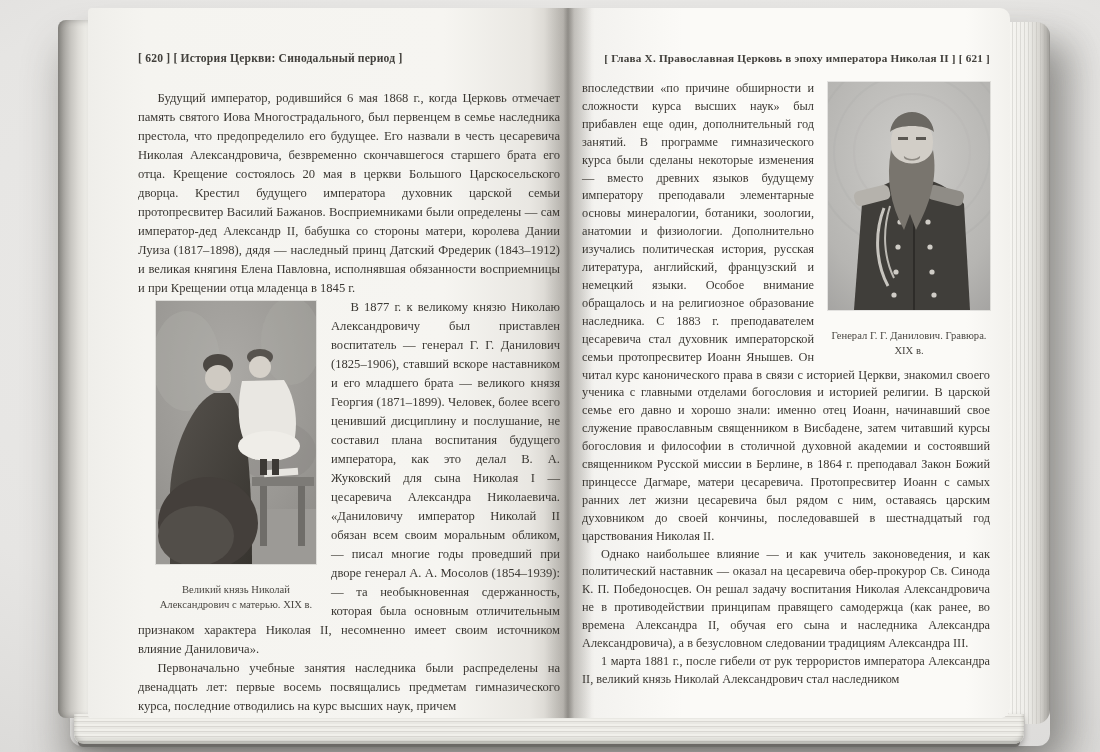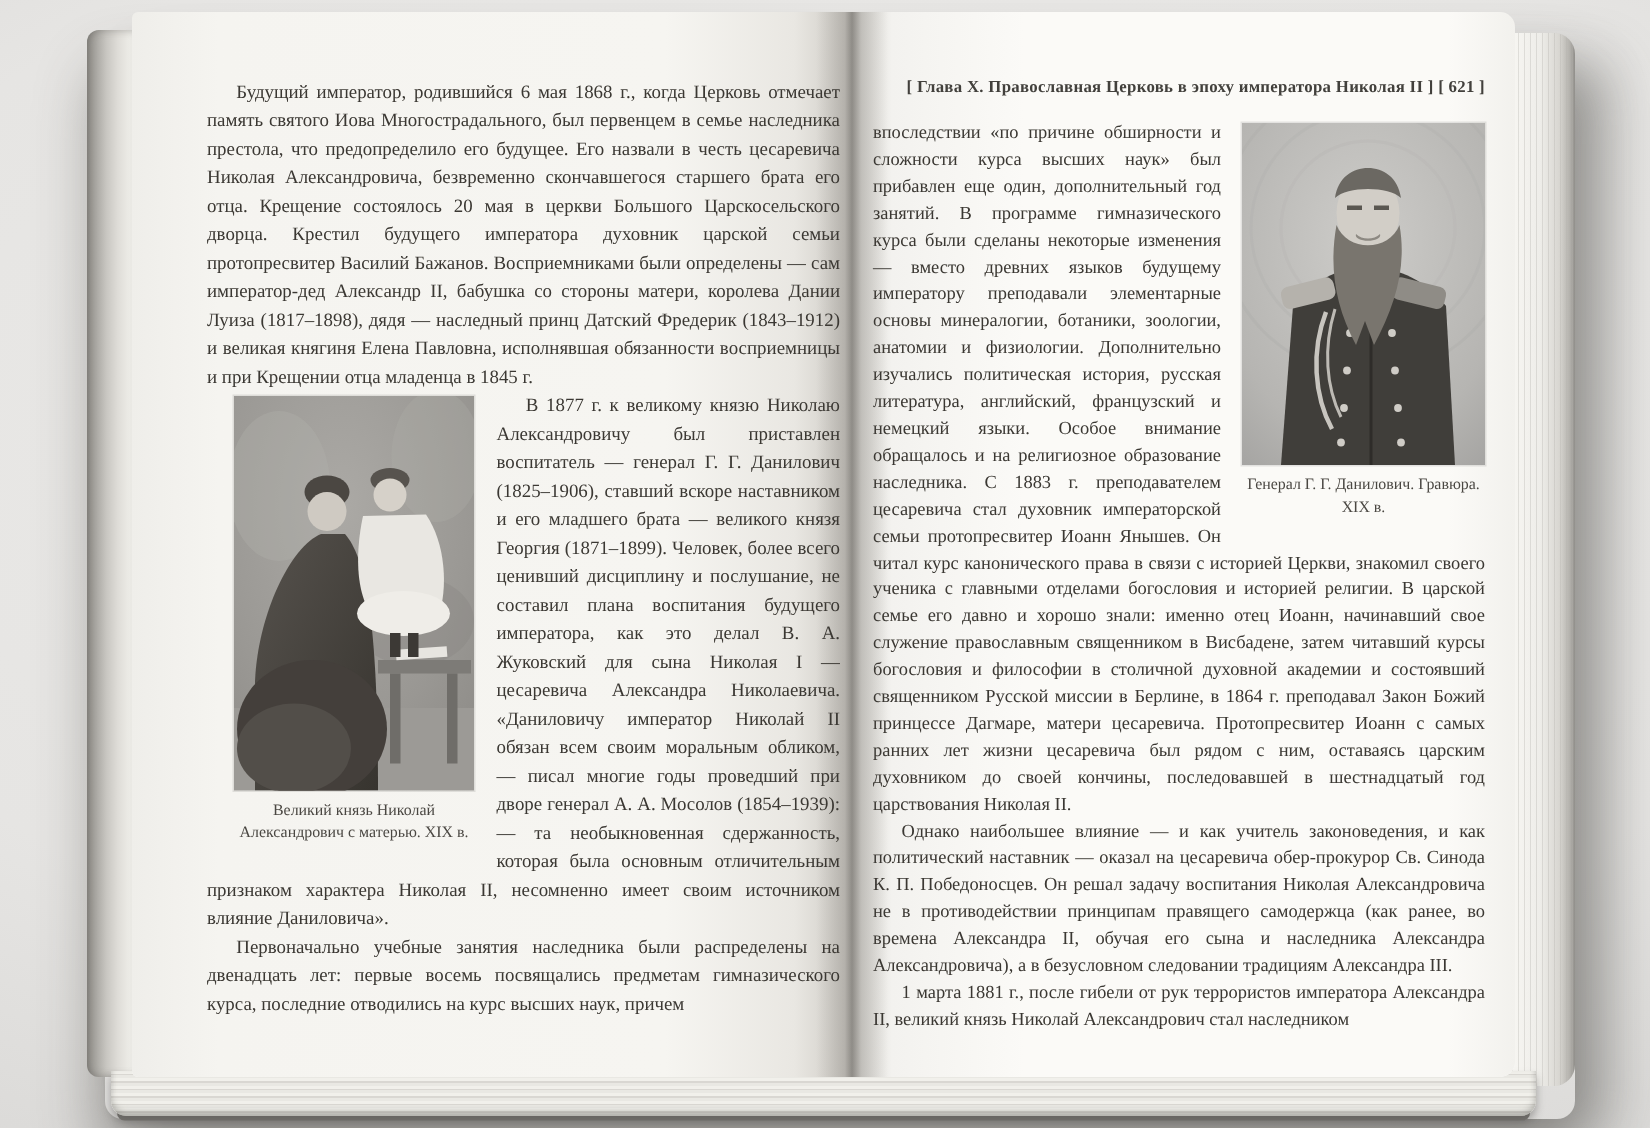--- a/index.html
+++ b/index.html
@@ -51,38 +51,39 @@
   .body-text p{margin:0;text-align:justify;text-indent:1.55em;}
   .page-left .body-text{font-size:12.6px;line-height:19px;}
   .page-right .body-text{font-size:12.3px;line-height:17.9px;}
   p.no-indent{text-indent:0;}
   .section-heading{font-size:13.2px;font-weight:bold;margin:0 0 8px 0;color:#353330;}
   
   figure{margin:0;}
   .figure-left{float:left;width:160px;margin:3px 15px 4px 0;padding-left:18px;}
   .figure-right{float:right;width:162px;margin:2px 0 6px 14px;}
   .photo{display:block;width:100%;outline:1px solid rgba(60,58,54,.12);}
-  figcaption{font-size:10.6px;line-height:1.4;text-align:center;color:#4a4742;margin-top:7px;}
+  figcaption{font-size:10.6px;line-height:1.4;text-align:center;color:#4a4742;margin-top:19px;}
   .clear{clear:both;}
 </style>
 </head>
 <body>
 
 <div class="backdrop">
   <div class="book-shadow"></div>
 
   <div class="book">
     <div class="left-edge-stack"></div>
     <div class="right-edge-stack"></div>
     <div class="bottom-cover-line"></div>
     <div class="bottom-stack"></div>
 
     <div class="spread">
 
       <div class="page page-left">
+        <div class="running-header">[ 620 ] [ История Церкви: Синодальный период ]</div>
 
         <div class="body-text">
 
           <p>Будущий император, родившийся 6 мая 1868 г., когда Церковь отмечает память святого Иова Многострадального, был первенцем в семье наследника престола, что предопределило его будущее. Его назвали в честь цесаревича Николая Александровича, безвременно скончавшегося старшего брата его отца. Крещение состоялось 20 мая в церкви Большого Царскосельского дворца. Крестил будущего императора духовник царской семьи протопресвитер Василий Бажанов. Восприемниками были определены — сам император-дед Александр II, бабушка со стороны матери, королева Дании Луиза (1817–1898), дядя — наследный принц Датский Фредерик (1843–1912) и великая княгиня Елена Павловна, исполнявшая обязанности восприемницы и при Крещении отца младенца в 1845 г.</p>
 
           <figure class="figure-left">
             <svg class="photo" viewBox="0 0 160 263" width="160" height="263" xmlns="http://www.w3.org/2000/svg" role="img">
               <defs>
                 <radialGradient id="bg1" cx="45%" cy="28%" r="90%">
                   <stop offset="0" stop-color="#aba9a5"></stop>

